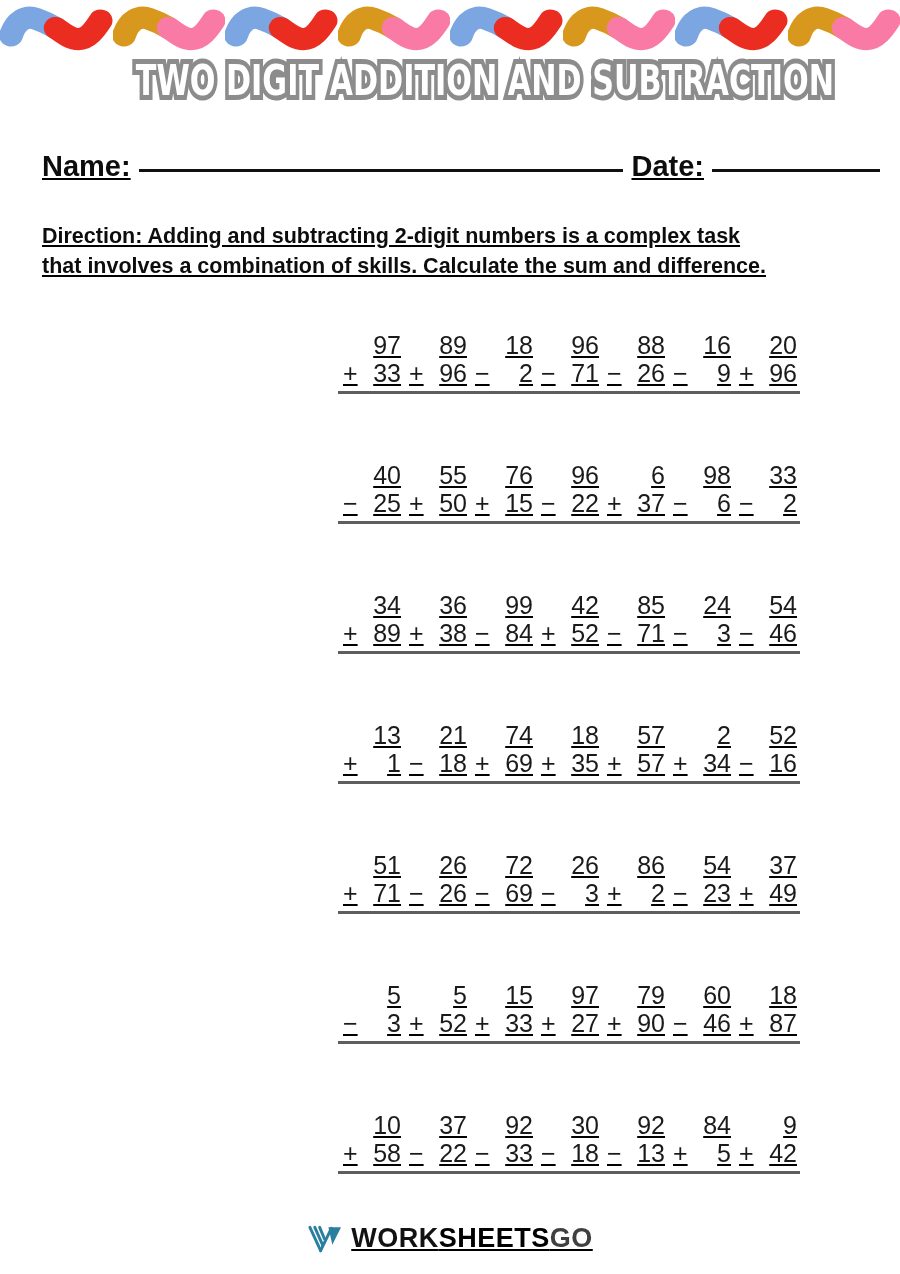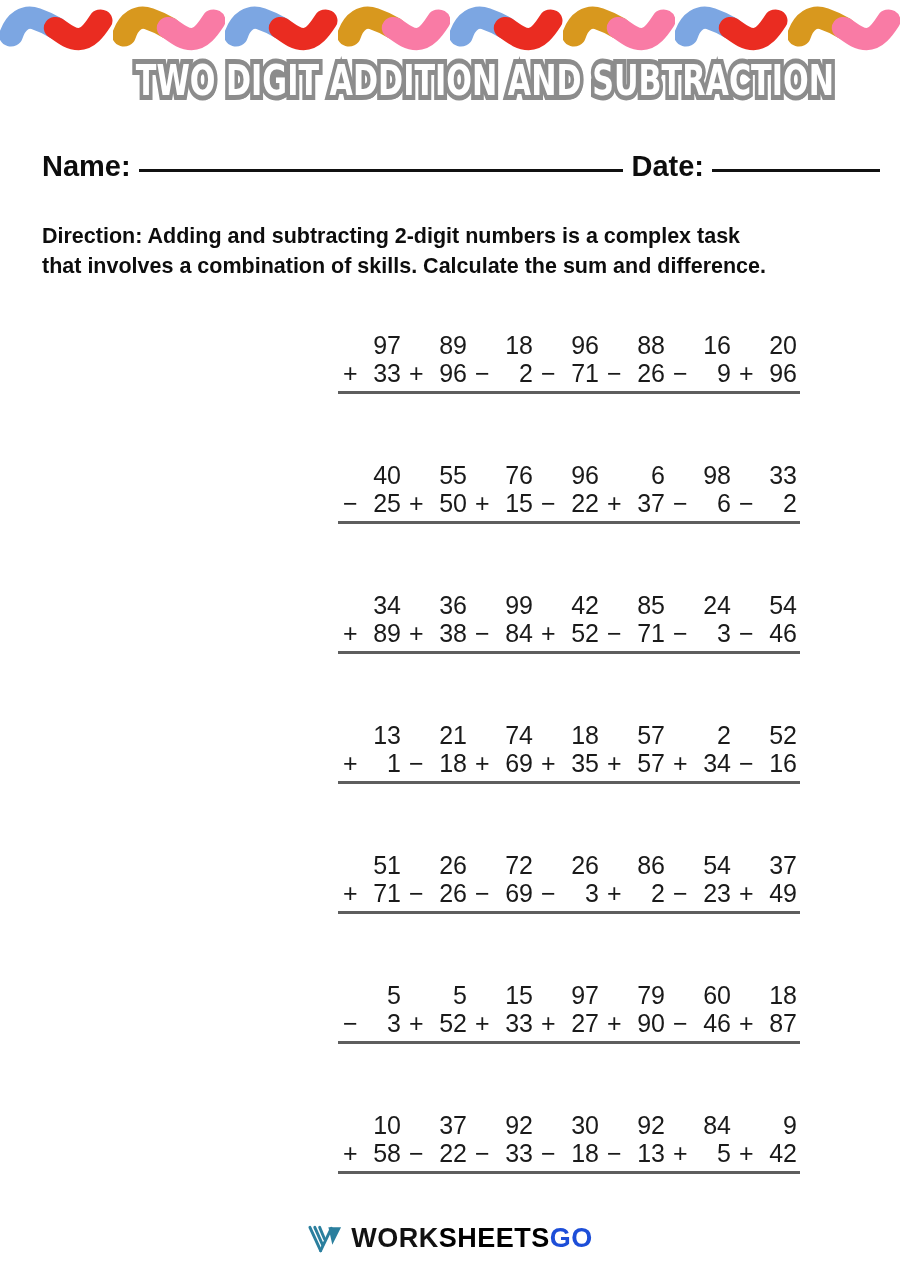--- a/index.html
+++ b/index.html
@@ -4,20 +4,21 @@
 <style>
   html, body { margin: 0; padding: 0; background: #ffffff; }
   .page {
     position: relative;
     width: 900px;
     height: 1274px;
     margin: 0 auto;
     background: #ffffff;
     font-family: "Liberation Sans", sans-serif;
     overflow: hidden;
+    text-decoration: underline;
   }
 
   
   .waves {
     display: flex;
     width: 900px;
     height: 48px;
     margin-top: 4px;
     overflow: hidden;
   }
@@ -593,17 +594,17 @@
     <svg class="logo-mark" viewBox="0 0 38 30" style="color: rgb(43, 127, 158);">
       <g stroke="currentColor" fill="none" stroke-width="3" stroke-linecap="round">
         <path d="M3,3 L14,27"></path>
         <path d="M8,3 L16,21"></path>
         <path d="M13,3 L18,15"></path>
         <path d="M14,27 L25,4"></path>
       </g>
       <path d="M22,3 L35,3 L26,21 Z" fill="currentColor"></path>
     </svg>
     <div class="logo-text">
-      <span class="seg" style="color: rgb(18, 18, 18);">WORK</span><span class="seg" style="color: #000000;">SHEETS</span><span class="seg" style="color: #1d4ed8;">GO</span>
+      <span class="seg" style="color: rgb(18, 18, 18);">WORK</span><span class="seg" style="color: #000000;">SHEETS</span><span class="seg" style="color: #404040;">GO</span>
     </div>
   </div>
 
 </div>
 
 </body></html>

